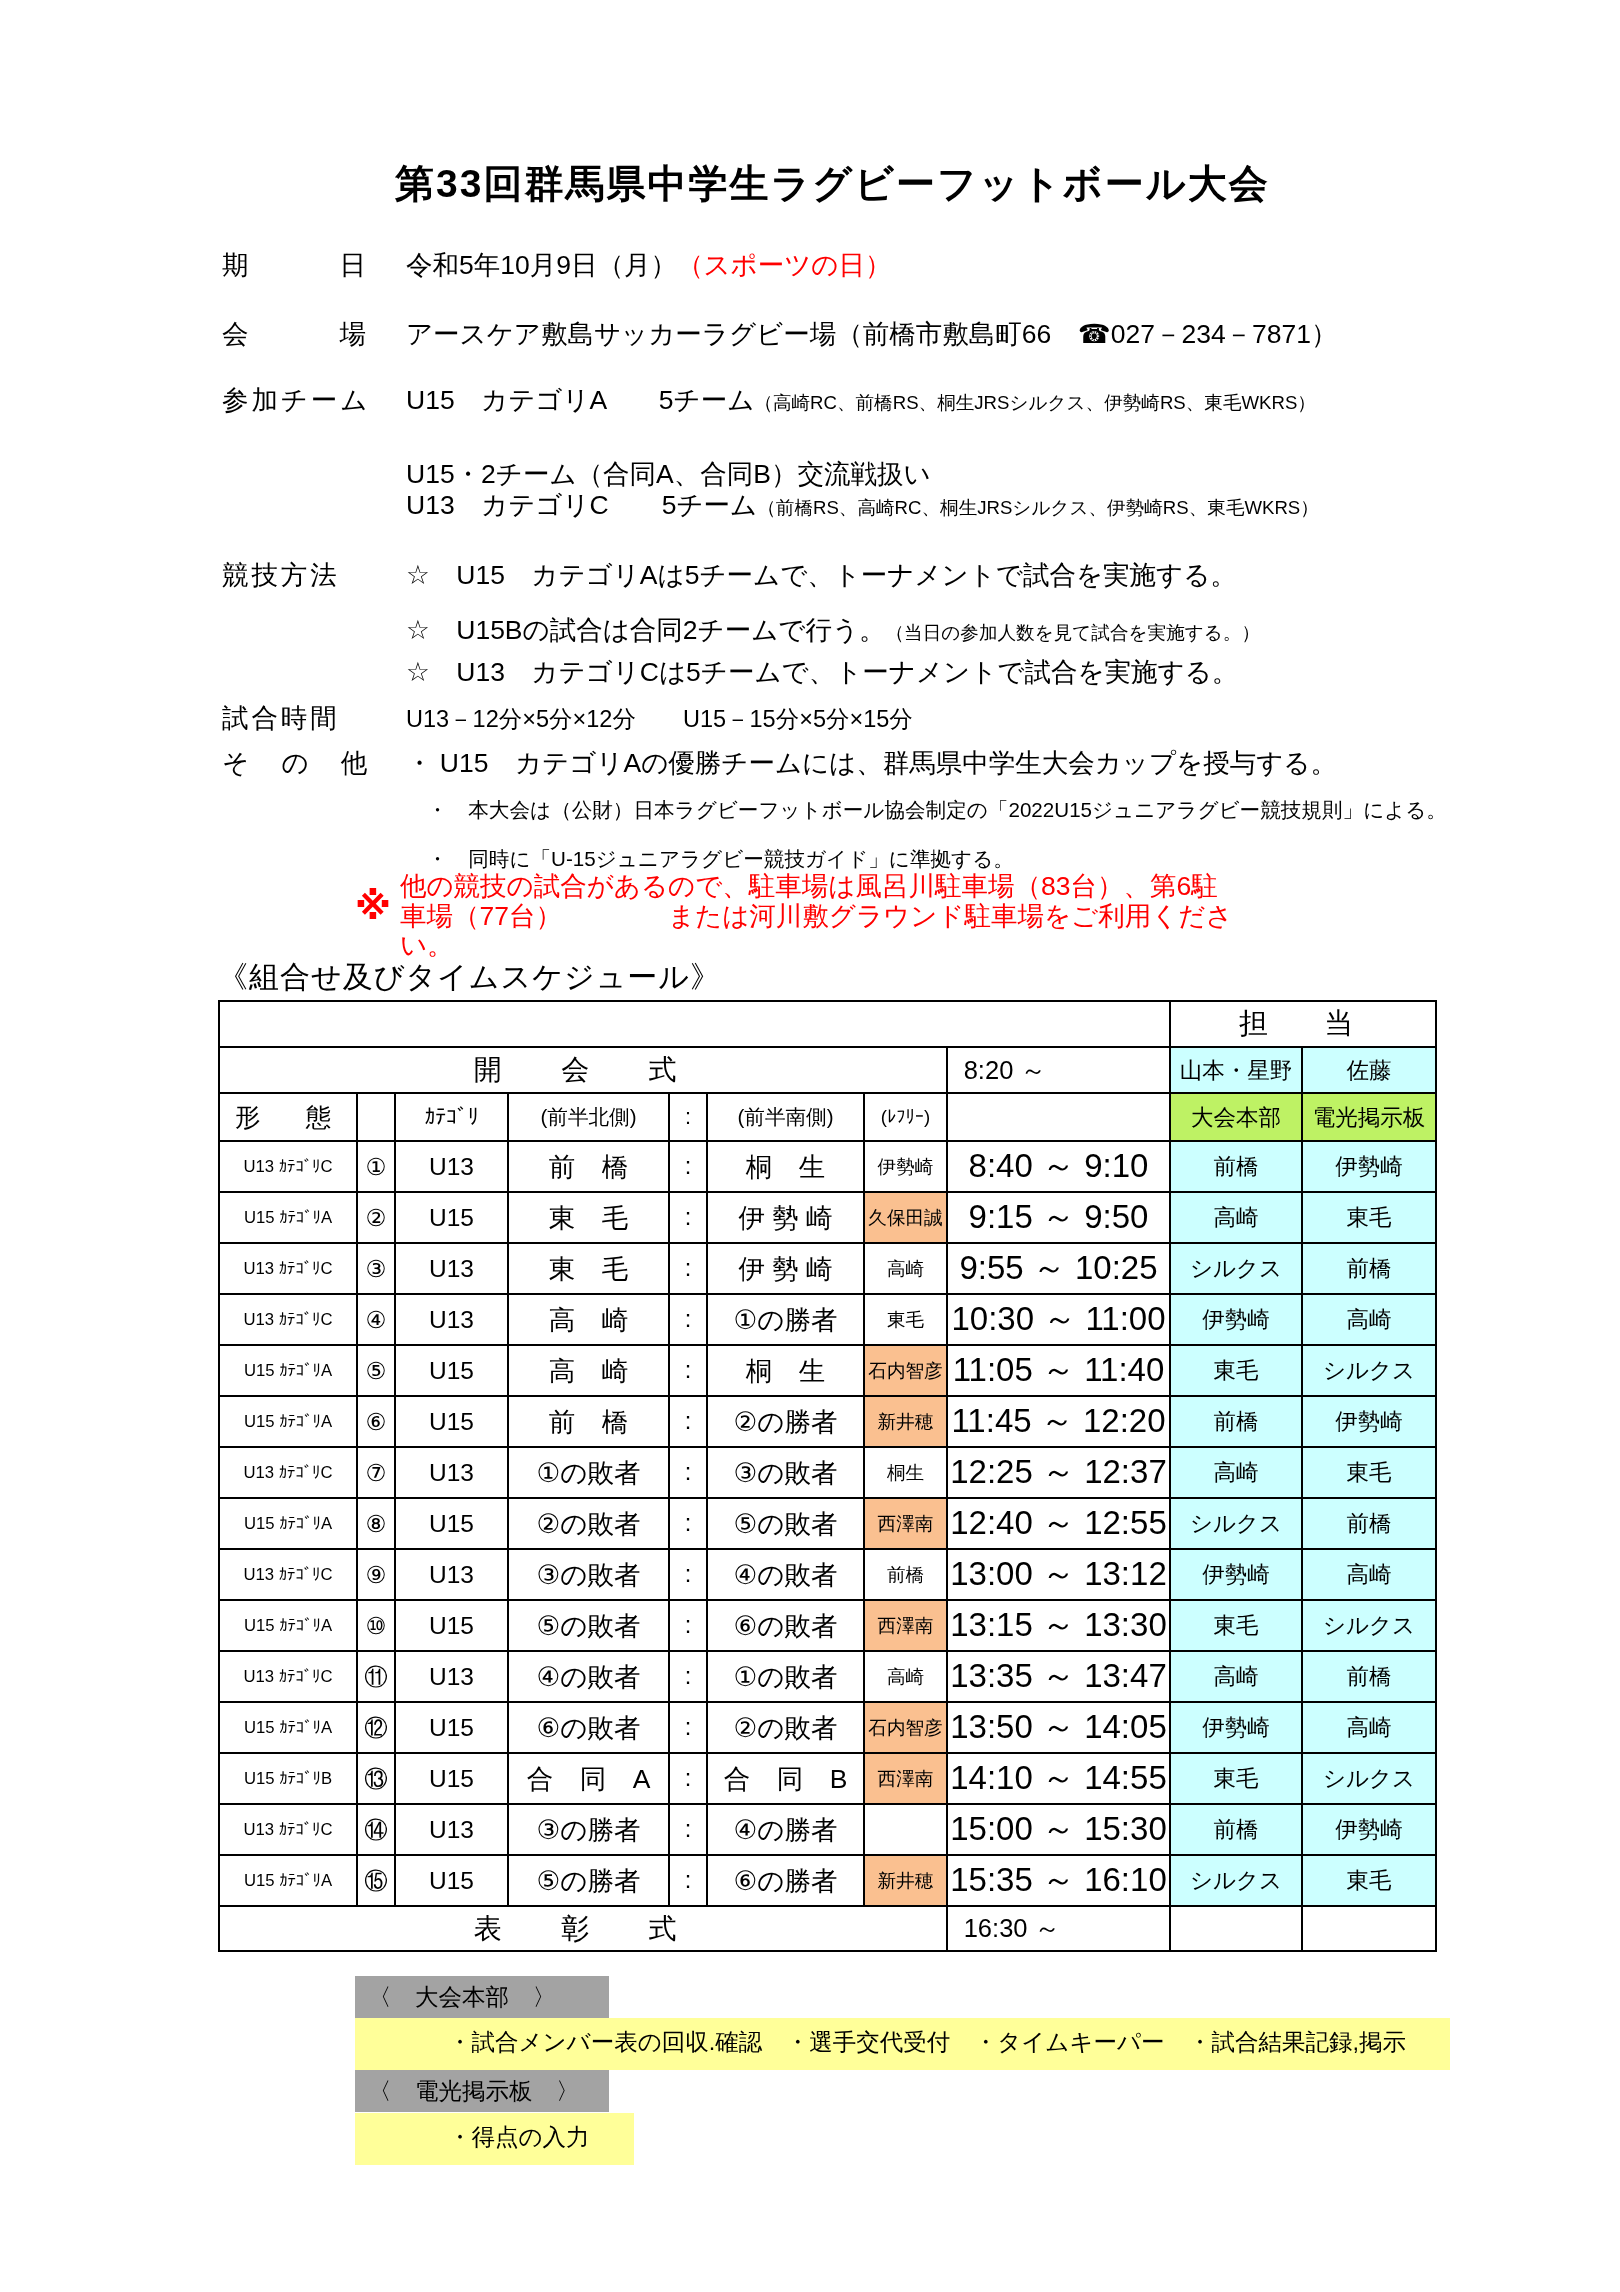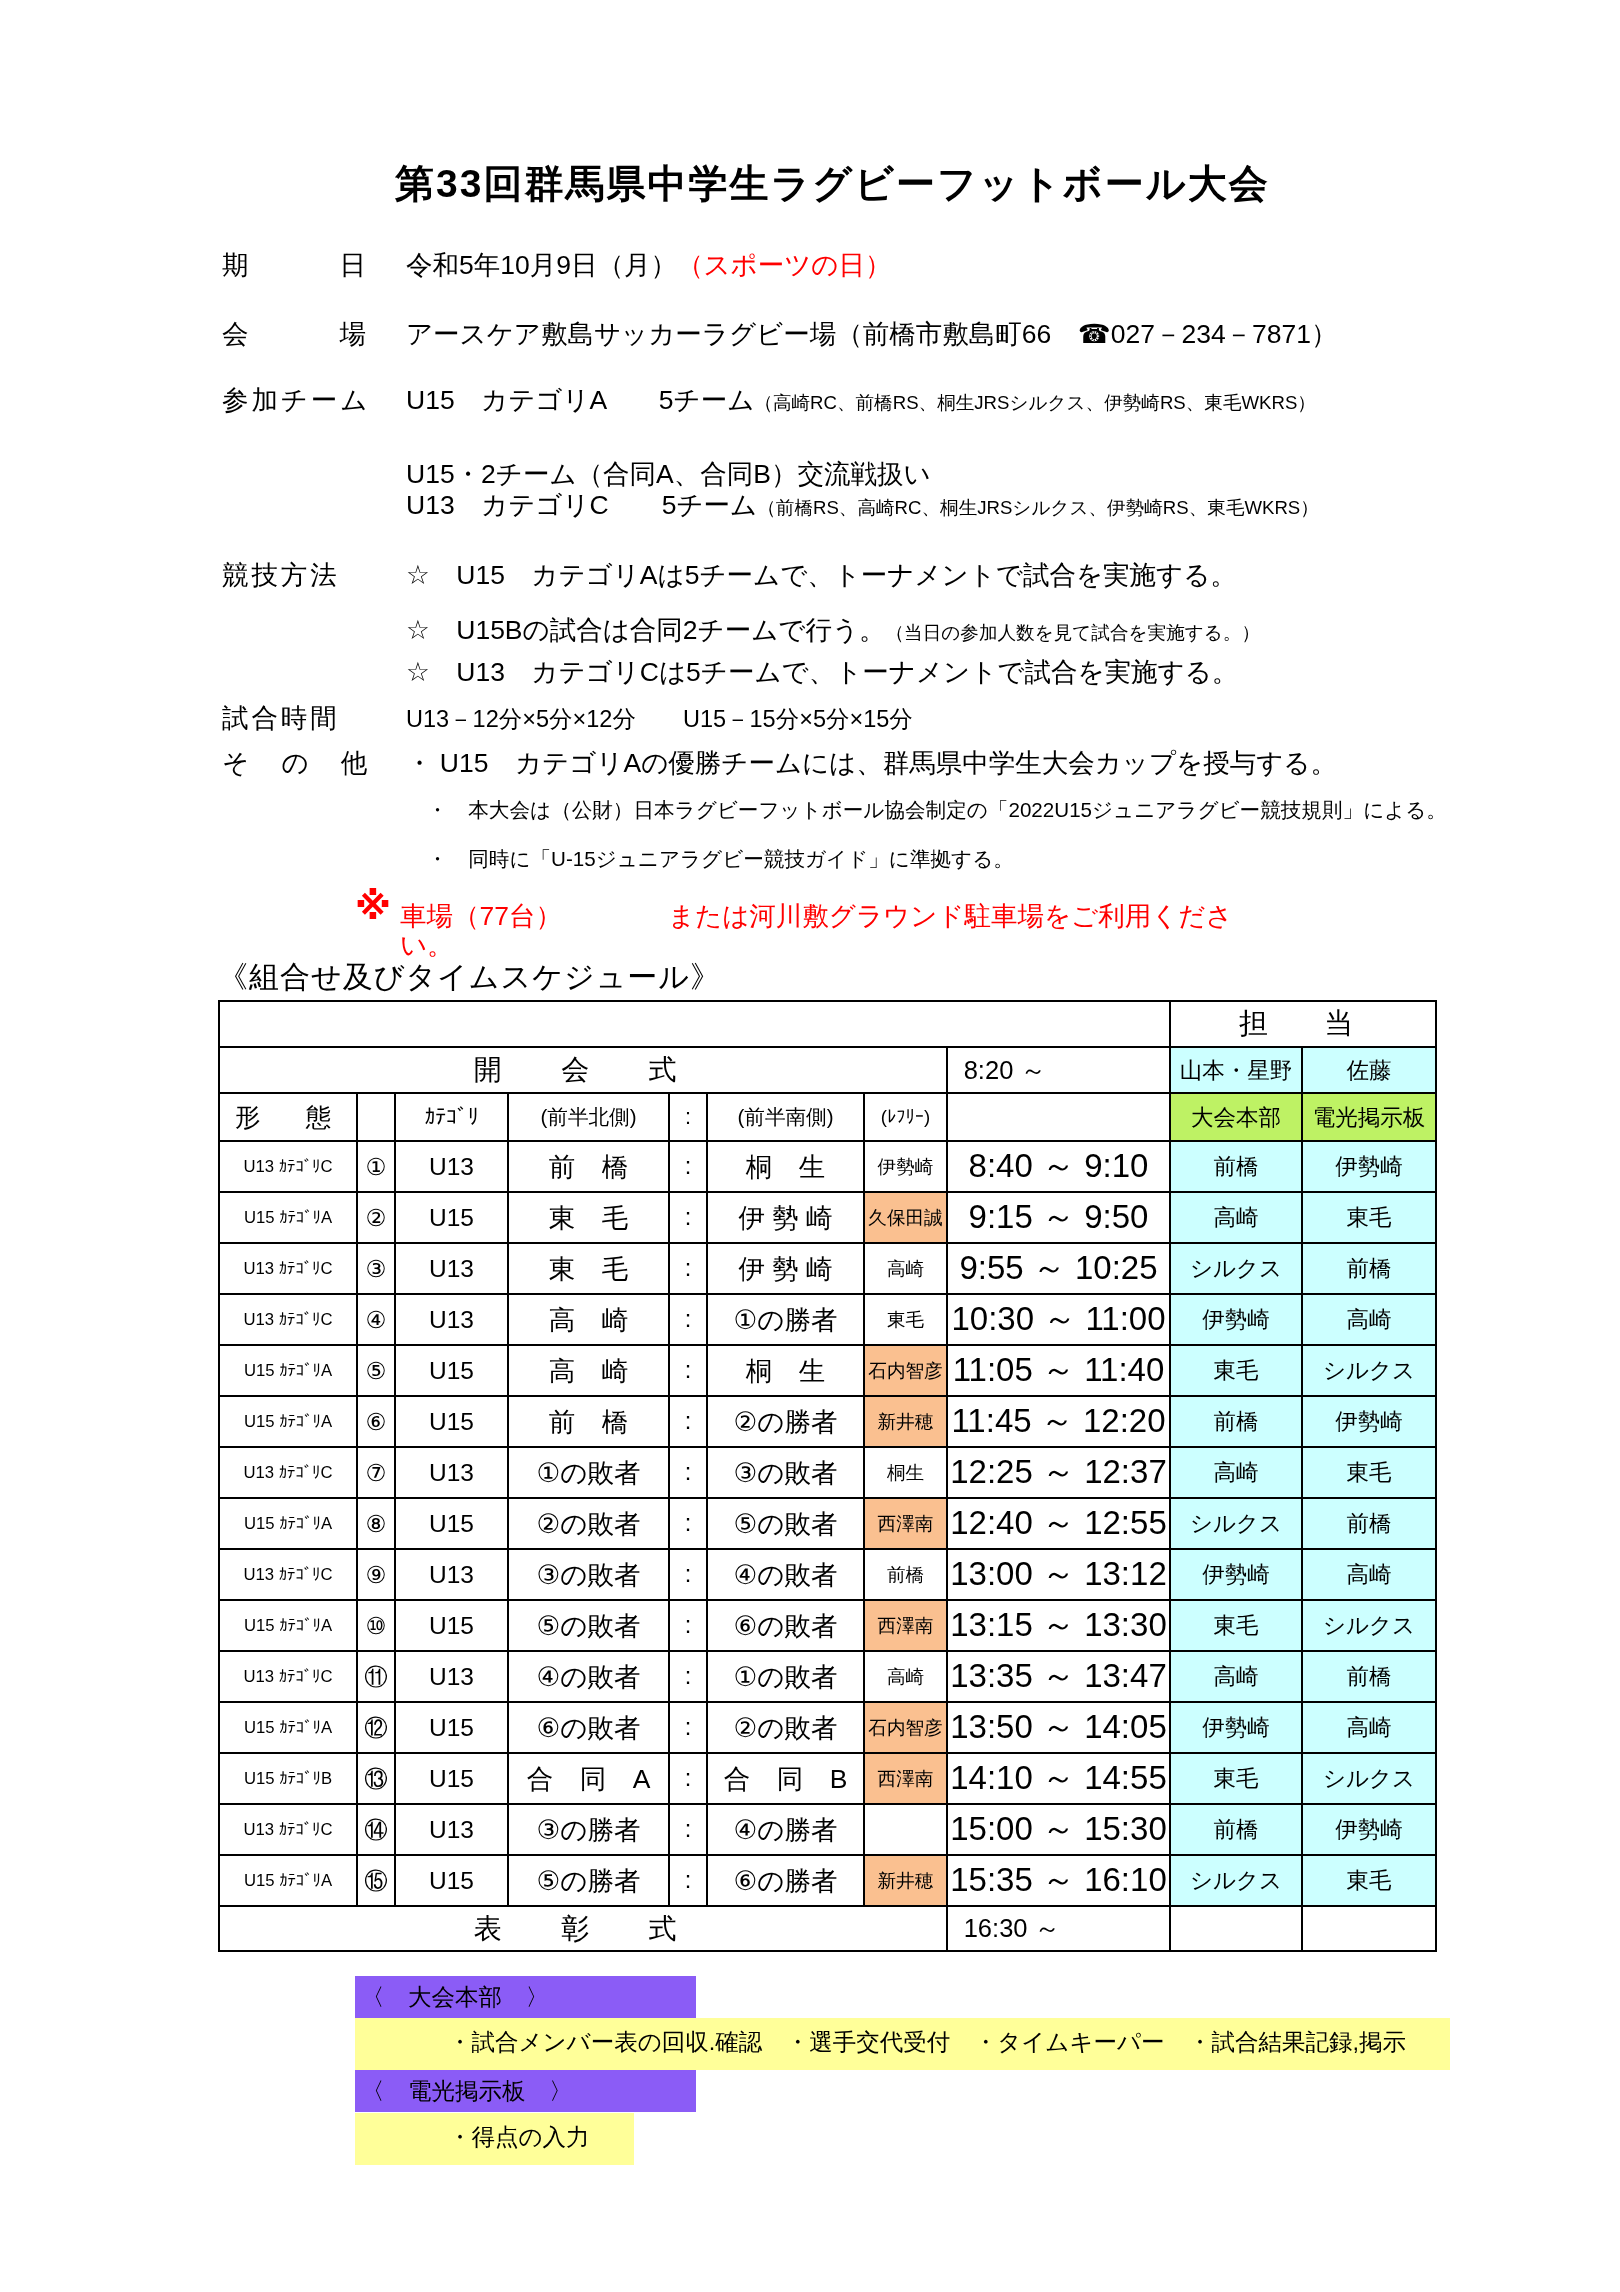--- a/index.html
+++ b/index.html
@@ -36,22 +36,22 @@
   .t-keitai{font-size:16.7px;}
   .t-num{font-size:23.5px;}
   .t-cat{font-size:24.5px;}
   .t-team{font-size:26.5px;}
   .t-colon{font-size:23.5px;}
   .t-ref{font-size:18.6px;}
   .t-ref.hl{background:#FAC090;}
   .t-time{font-size:33px;}
   .t-staff{font-size:22.5px;}
 
-  .note-head{position:absolute;left:355px;width:341px;height:42px;background:#8b5cf6;
-             font-size:23.5px;line-height:42px;padding-left:6px;box-sizing:border-box;white-space:nowrap;}
+  .note-head{position:absolute;left:355px;width:254px;height:42px;background:#a3a3a3;
+             font-size:23.5px;line-height:42px;padding-left:13px;box-sizing:border-box;white-space:nowrap;}
   .note-body{position:absolute;left:355px;height:52px;background:#FFFF99;
              font-size:23.5px;line-height:49px;padding:0 44px 0 93px;white-space:nowrap;}
 </style>
 </head>
 <body>
 
 <div class="page">
 
   <div class="abs title">第33回群馬県中学生ラグビーフットボール大会</div>
 
@@ -97,20 +97,21 @@
   </div>
 
   <div class="iline" style="top:745px;">
     <span class="label">そ　の　他</span>
     <span class="val">・ U15　カテゴリAの優勝チームには、群馬県中学生大会カップを授与する。</span>
   </div>
   <div class="bullet-sm" style="top:796px;">・　本大会は（公財）日本ラグビーフットボール協会制定の「2022U15ジュニアラグビー競技規則」による。</div>
   <div class="bullet-sm" style="top:845px;">・　同時に「U-15ジュニアラグビー競技ガイド」に準拠する。</div>
 
   <div class="parkmark">※</div>
+  <div class="parkline" style="top:868px;">他の競技の試合があるので、駐車場は風呂川駐車場（83台）、第6駐</div>
   <div class="parkline" style="top:898px;">車場（77台）　　　　または河川敷グラウンド駐車場をご利用くださ</div>
   <div class="parkline" style="top:927px;">い。</div>
 
   <div class="sched-heading">《組合せ及びタイムスケジュール》</div>
 
   <table class="sched">
     <colgroup>
       <col style="width:138px">
         <col style="width:38px">
         <col style="width:113px">

